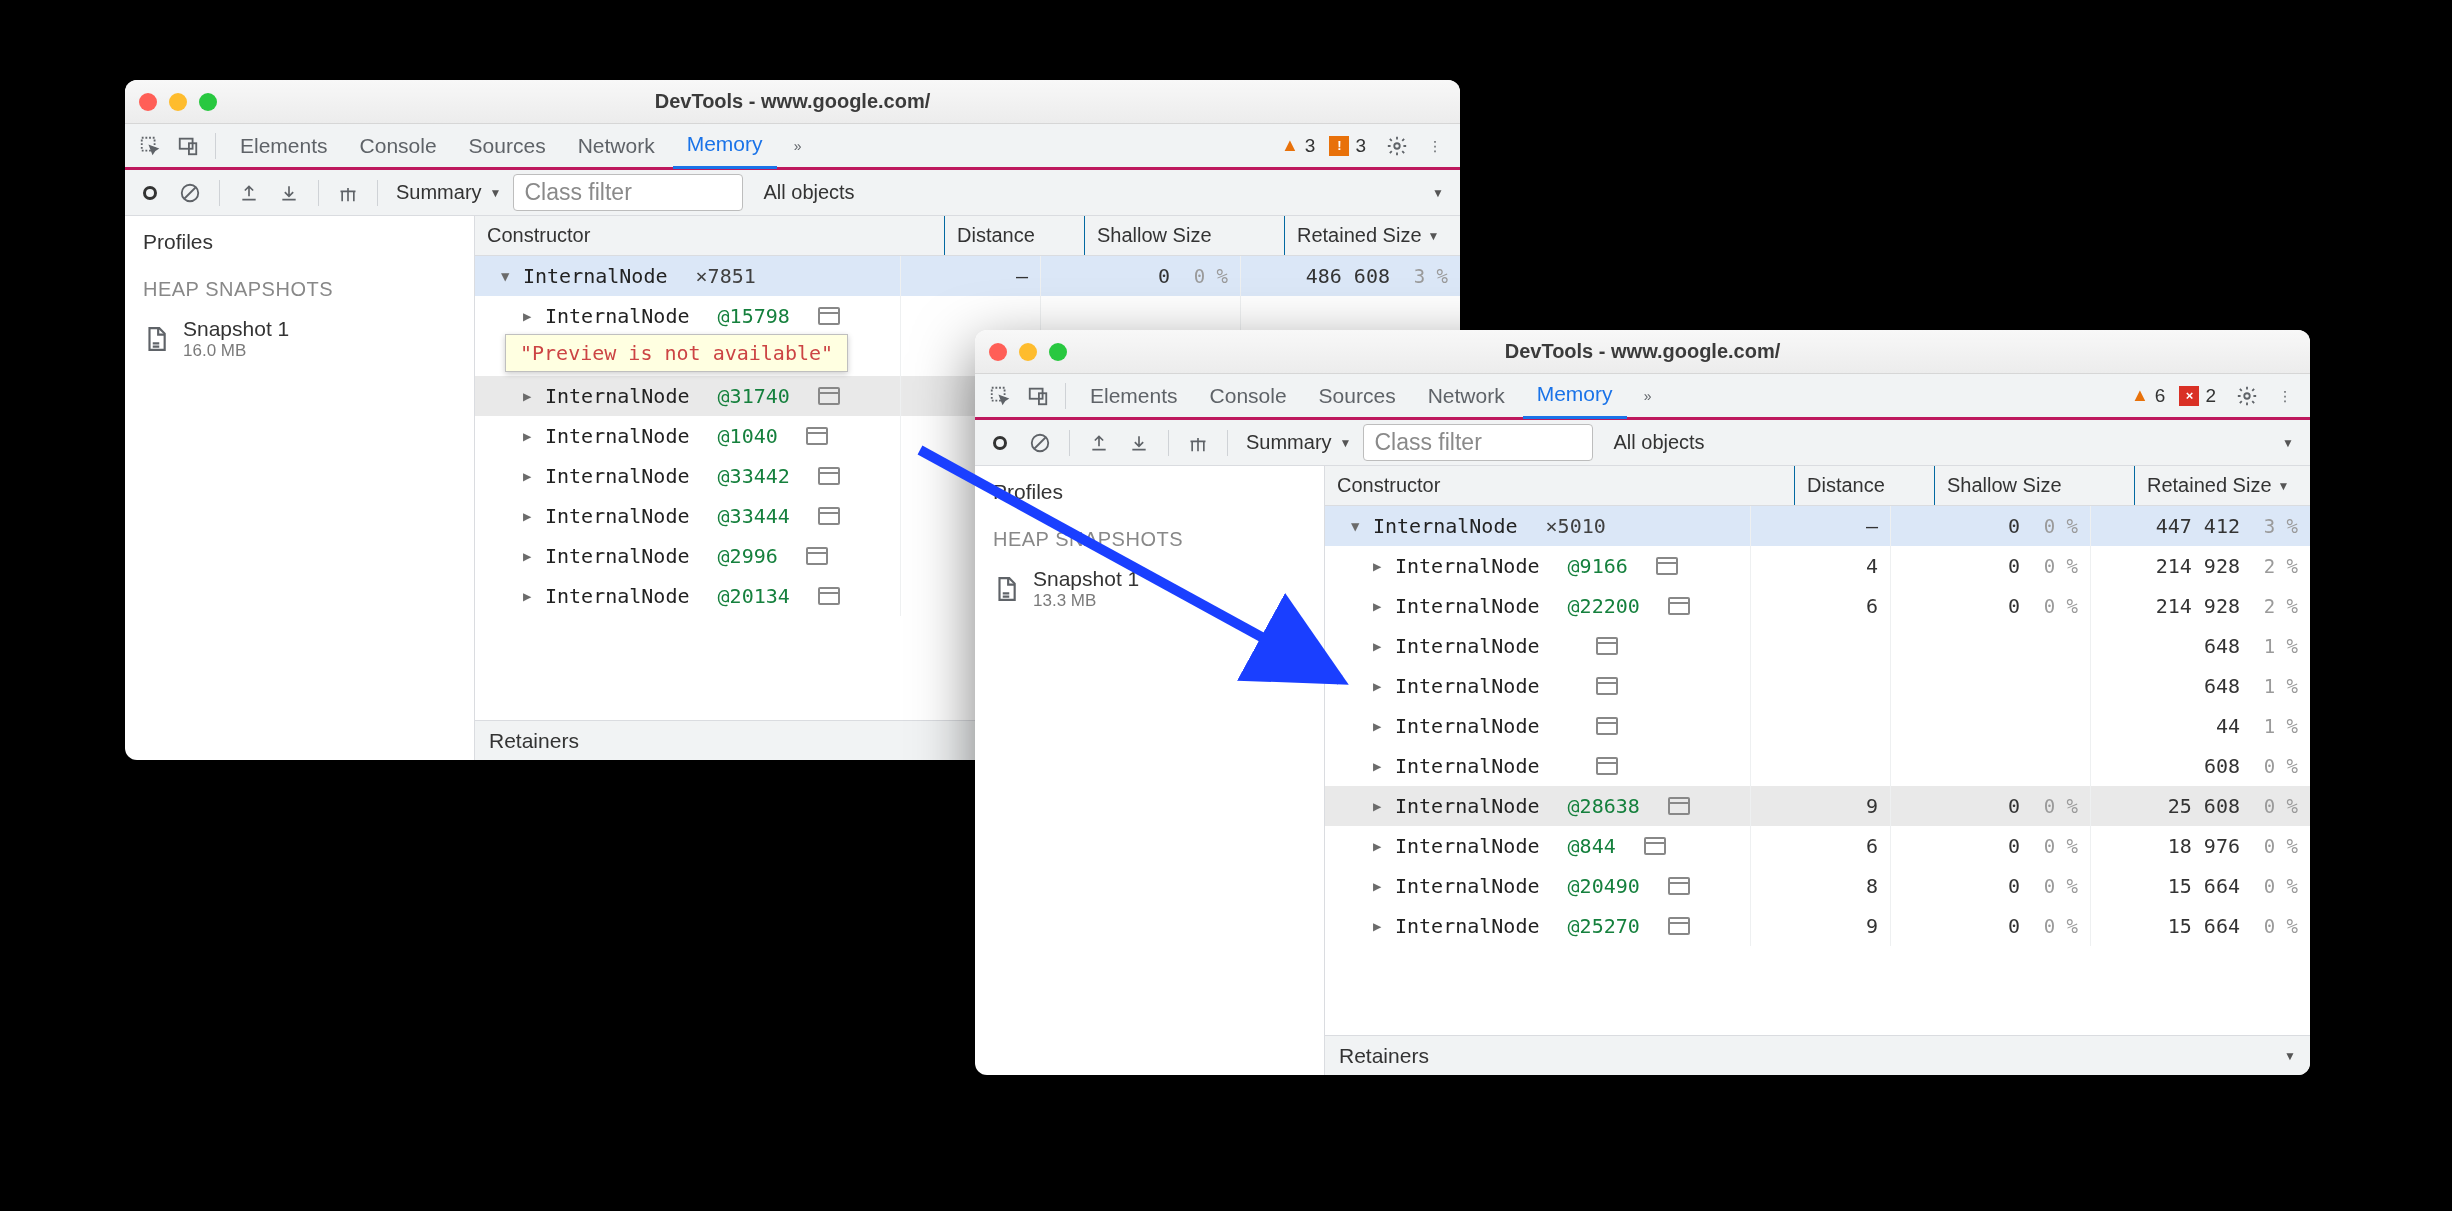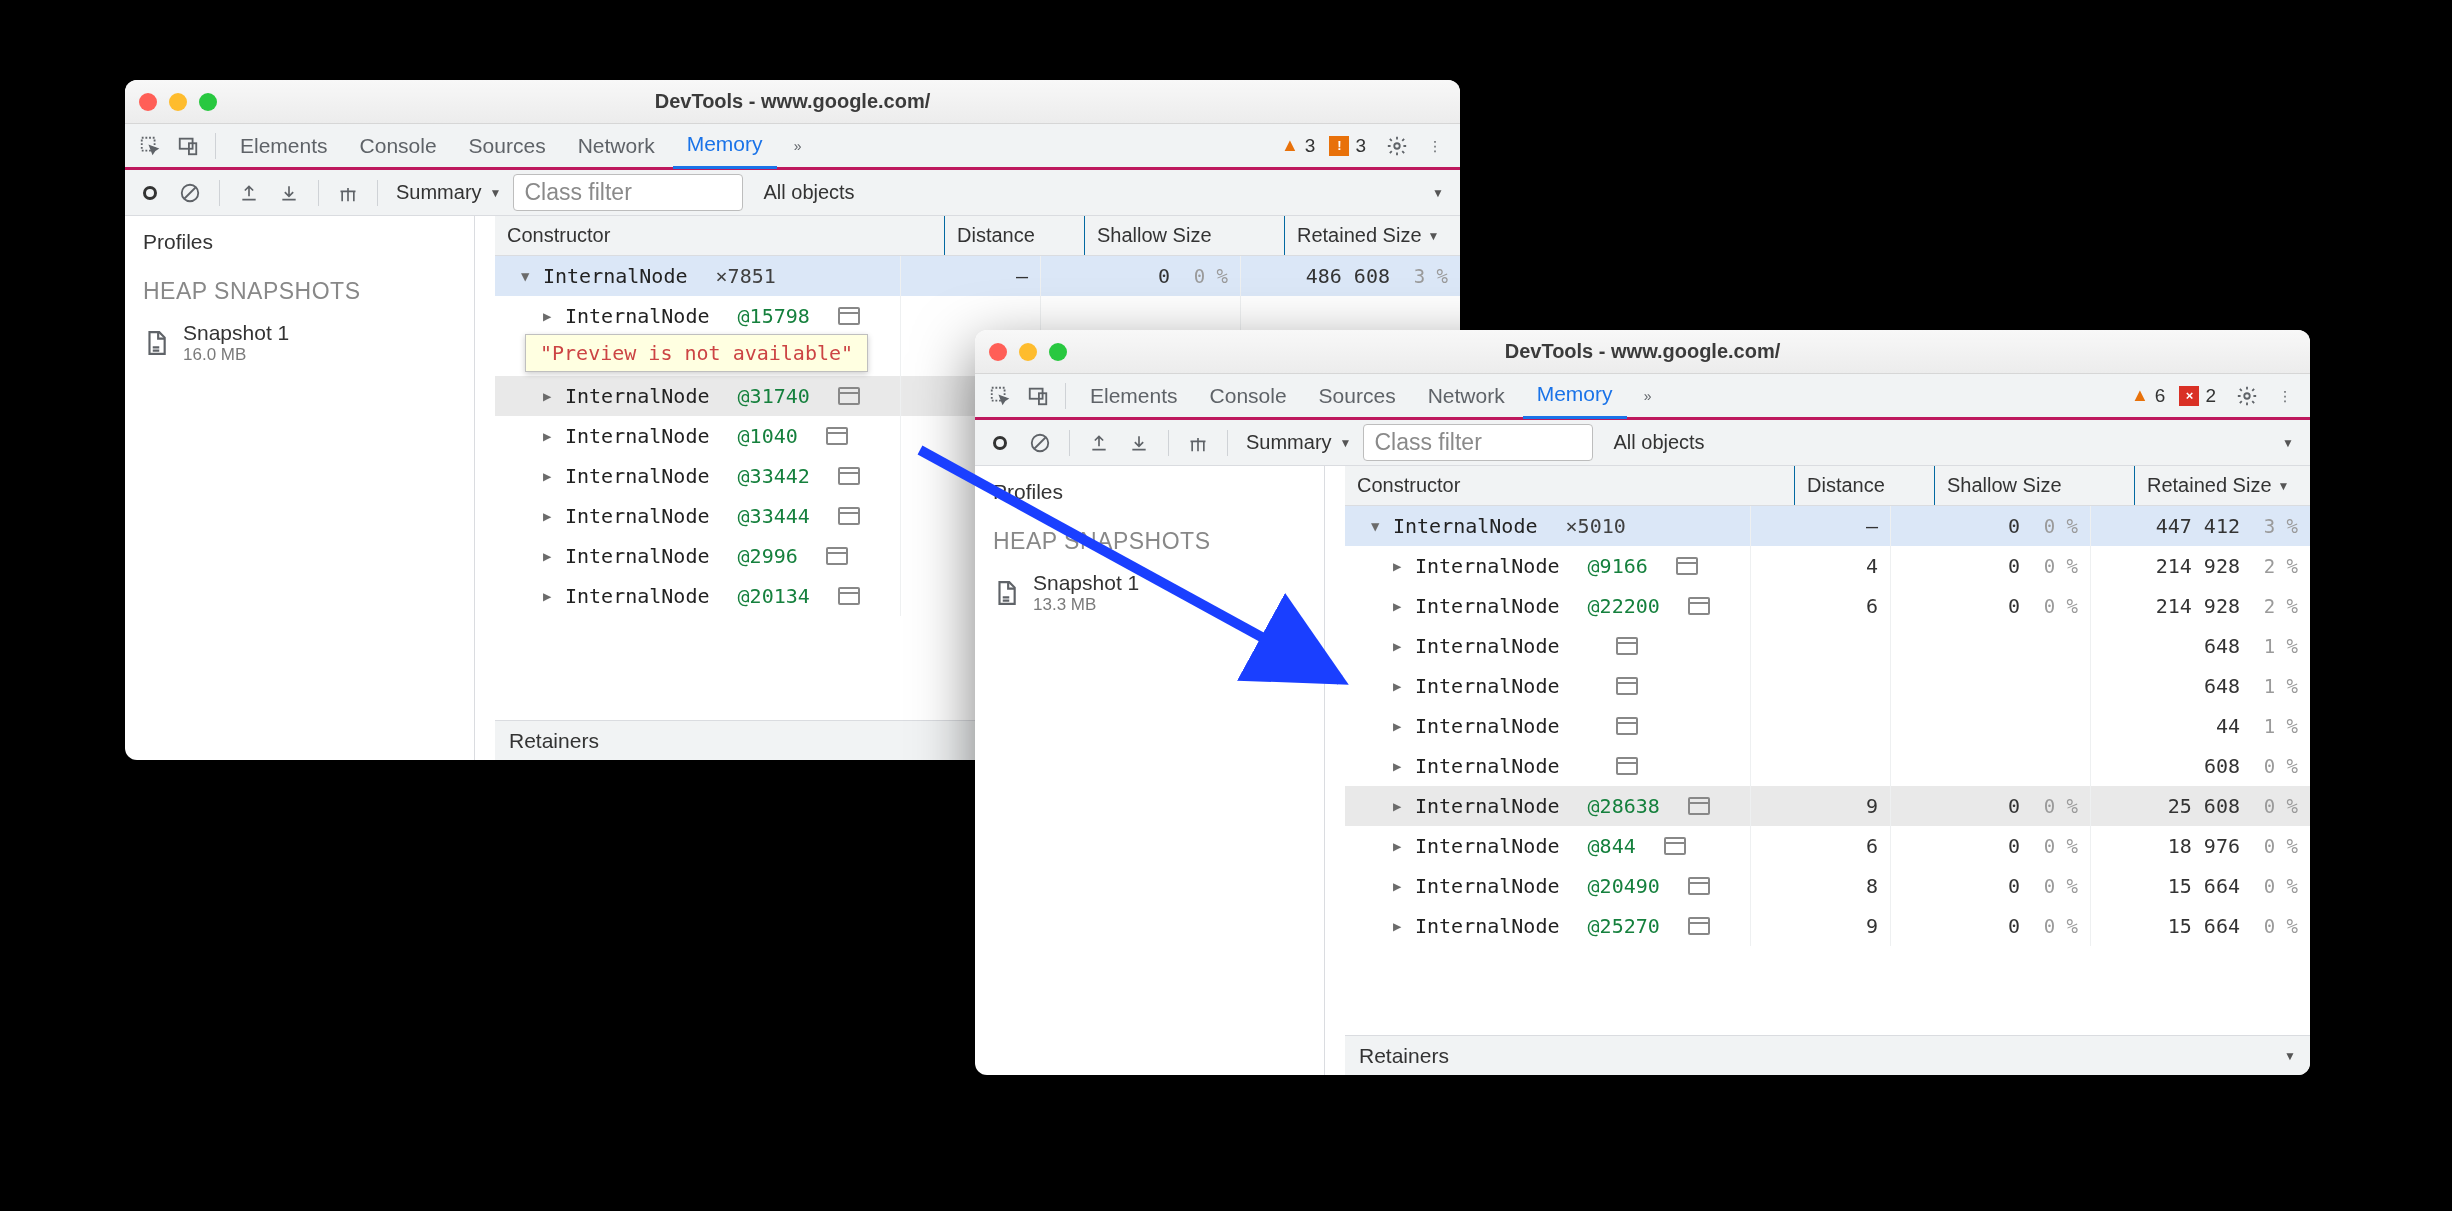--- a/index.html
+++ b/index.html
@@ -71,24 +71,24 @@
     gap:6px;
   }
   .toolbar .ticon.record { color:#000;}
   .toolbar .ticon.record .dot{ width:14px; height:14px; border-radius:50%; border:3px solid #333;}
   .select { display:flex; align-items:center; gap:8px; font-size:20px; color:#333; padding:0 6px;}
   .select .caret { font-size:12px; color:#555;}
   .inputbox { border:1px solid #bdbdbd; border-radius:4px; padding:4px 10px; font-size:23px; color:#8a8a8a; background:#fff; width:230px;}
   .allobj { font-size:20px; color:#333; margin-left:14px; flex:1;}
   .rcaret { color:#555; font-size:12px; margin-right:8px;}
 
-  .body { flex:1; display:flex; min-height:0;gap:20px;}
+  .body { flex:1; display:flex; min-height:0;}
   .sidebar { width:350px; border-right:1px solid #dadce0; overflow:auto;}
   .sidebar .sh { padding:14px 18px; font-size:21px; color:#333;}
-  .sidebar .cat { padding:10px 18px; font-size:23px; color:#888; letter-spacing:0.5px;}
+  .sidebar .cat { padding:10px 18px; font-size:20px; color:#888; letter-spacing:0.5px;}
   .sidebar .item { display:flex; align-items:center; gap:14px; padding:6px 18px; cursor:pointer;}
   .sidebar .item .fi { width:26px; height:26px; color:#5f6368;}
   .sidebar .item .name { font-size:21px; color:#333;}
   .sidebar .item .sub { font-size:17px; color:#7a7a7a;}
 
   .main { flex:1; display:flex; flex-direction:column; min-width:0;}
   .grid-head { display:flex; background:#f1f3f4; border-bottom:1px solid #dadce0;}
   .gh { padding:8px 12px; font-size:20px; color:#333; border-left:1px solid #0369a1; display:flex; align-items:center; gap:6px;}
   .gh:first-child{border-left:none;}
   .gh.c1{ flex:1; }

